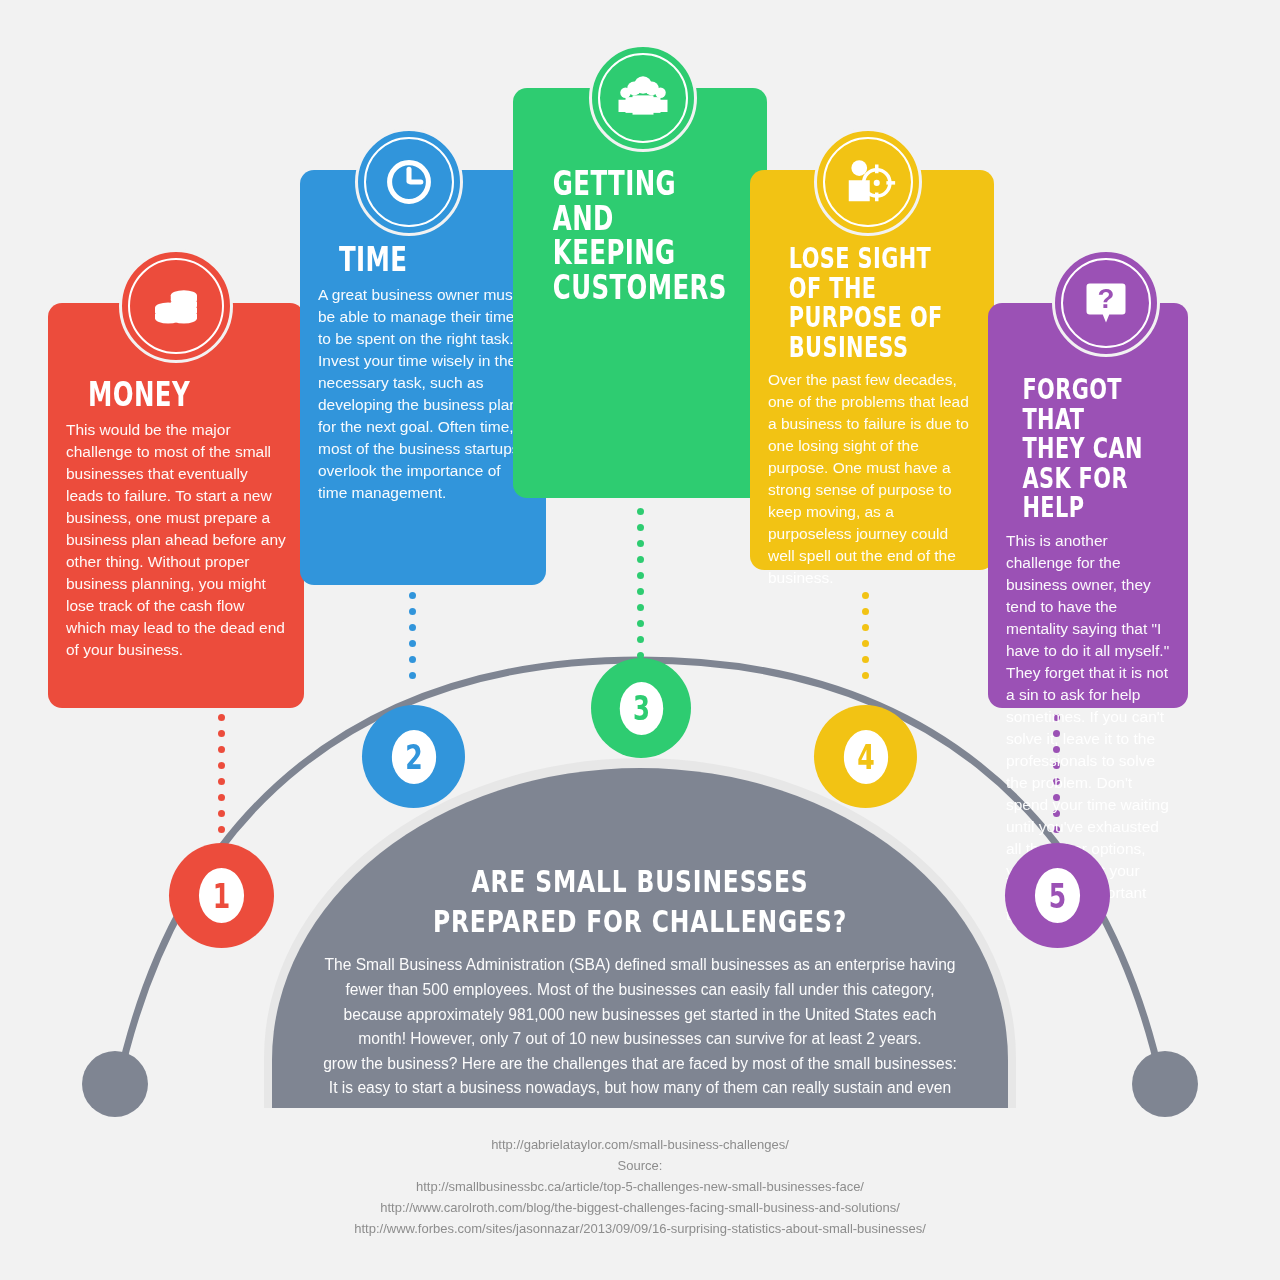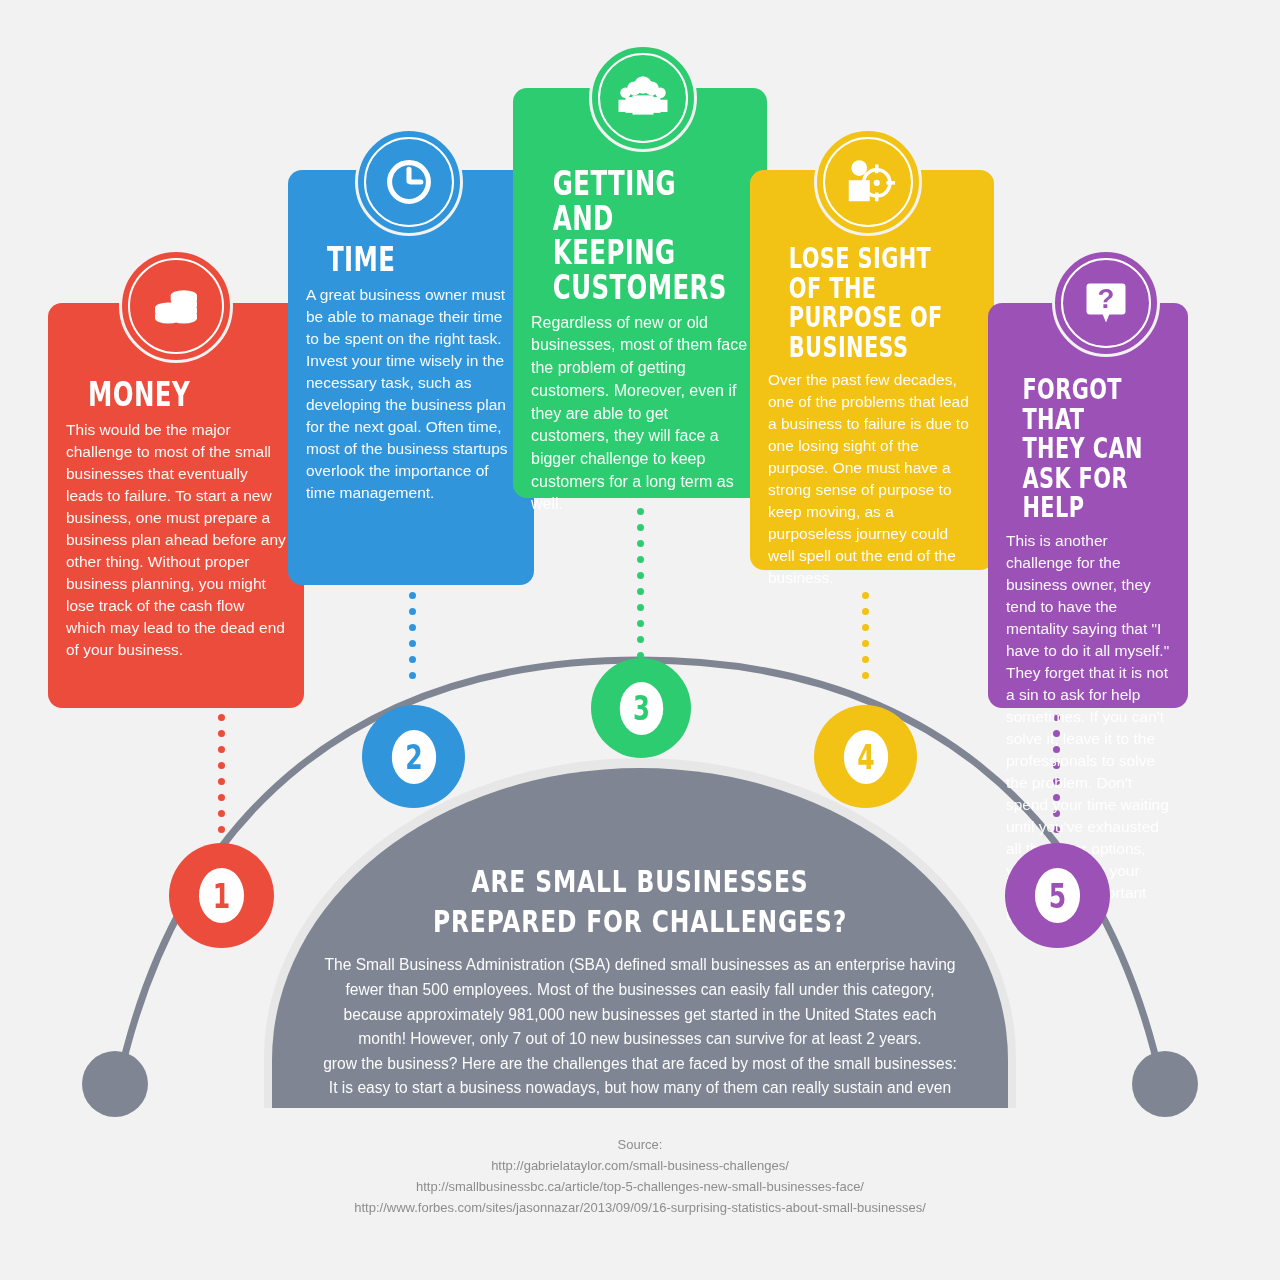--- a/index.html
+++ b/index.html
@@ -192,36 +192,35 @@
           <ellipse cx="41" cy="46" rx="15" ry="6"></ellipse>
         <ellipse cx="23" cy="34" rx="15" ry="6"></ellipse>
         <rect x="8" y="34" width="30" height="5"></rect>
           <ellipse cx="23" cy="39" rx="15" ry="6"></ellipse>
         <rect x="8" y="41" width="30" height="5"></rect>
           <ellipse cx="23" cy="46" rx="15" ry="6"></ellipse>
       </g>
     </svg>
   </div>
 
-  <div class="card" style="left:288px;top:170px;width:246px;height:415px;background:#3195db;">
+  <div class="card" style="left:300px;top:170px;width:246px;height:415px;background:#3195db;">
     <div class="ctitle" style="font-size:34px;padding-top:72px;">TIME</div>
     <p class="cbody">A great business owner must be able to manage their time to be spent on the right task. Invest your time wisely in the necessary task, such as developing the business plan for the next goal. Often time, most of the business startups overlook the importance of time management.</p>
   </div>
   <div class="badge" style="left:355px;top:128px;width:108px;height:108px;background:#3195db;">
     <div class="ring"></div>
     <svg width="54" height="54" viewBox="0 0 64 64">
       <circle cx="32" cy="32" r="23" fill="none" stroke="#ffffff" stroke-width="6"></circle>
       <rect x="29" y="14" width="6" height="20" rx="3" fill="#ffffff"></rect>
       <rect x="31" y="29" width="18" height="6" rx="3" fill="#ffffff"></rect>
     </svg>
   </div>
 
   <div class="card" style="left:513px;top:88px;width:254px;height:410px;background:#2ecc71;">
     <div class="ctitle" style="font-size:34px;padding-top:78px;">GETTING AND KEEPING CUSTOMERS</div>
-    <p class="cbody" style="font-size:16px;">Regardless of new or old businesses, most of them face the problem of getting customers. Moreover, even if they are able to get customers, they will face a bigger challenge to keep customers for a long term as well.</p>
   </div>
   <div class="badge" style="left:589px;top:44px;width:108px;height:108px;background:#2ecc71;">
     <div class="ring"></div>
     <svg width="56" height="56" viewBox="0 0 64 64">
       <g fill="#ffffff">
         <circle cx="12" cy="26" r="6"></circle>
           <path d="M4 34h16v14H4z"></path>
         <circle cx="52" cy="26" r="6"></circle>
           <path d="M44 34h16v14H44z"></path>
         <circle cx="22" cy="21" r="8"></circle>
@@ -291,19 +290,20 @@
       <div>The Small Business Administration (SBA) defined small businesses as an enterprise having</div>
       <div>fewer than 500 employees. Most of the businesses can easily fall under this category,</div>
       <div>because approximately 981,000 new businesses get started in the United States each</div>
       <div>month! However, only 7 out of 10 new businesses can survive for at least 2 years.</div>
       <div>grow the business? Here are the challenges that are faced by most of the small businesses:</div>
       <div>It is easy to start a business nowadays, but how many of them can really sustain and even</div>
     </div>
   </div>
 
   <div id="source">
+    <div>http://gabrielataylor.com/small-business-challenges/</div>
     <div>Source:</div>
-    <div>http://gabrielataylor.com/small-business-challenges/</div>
     <div>http://smallbusinessbc.ca/article/top-5-challenges-new-small-businesses-face/</div>
+    <div>http://www.carolroth.com/blog/the-biggest-challenges-facing-small-business-and-solutions/</div>
     <div>http://www.forbes.com/sites/jasonnazar/2013/09/09/16-surprising-statistics-about-small-businesses/</div>
   </div>
 
 </div>
 
 </body></html>

